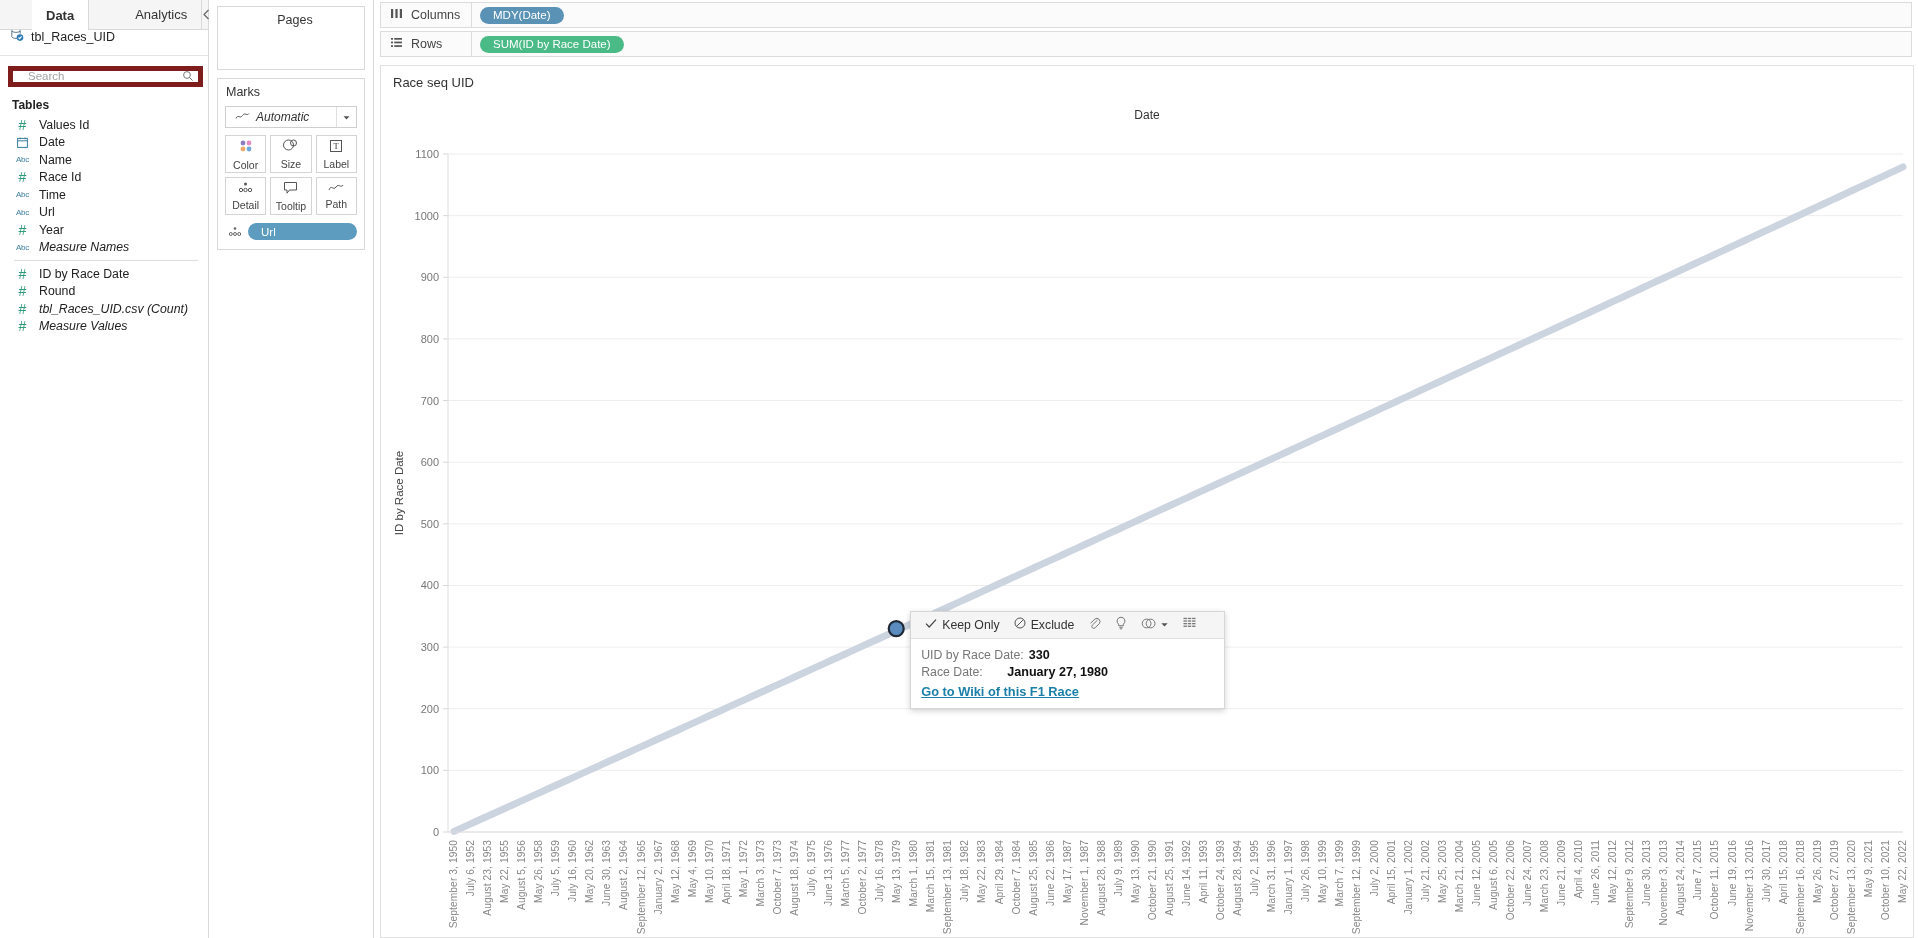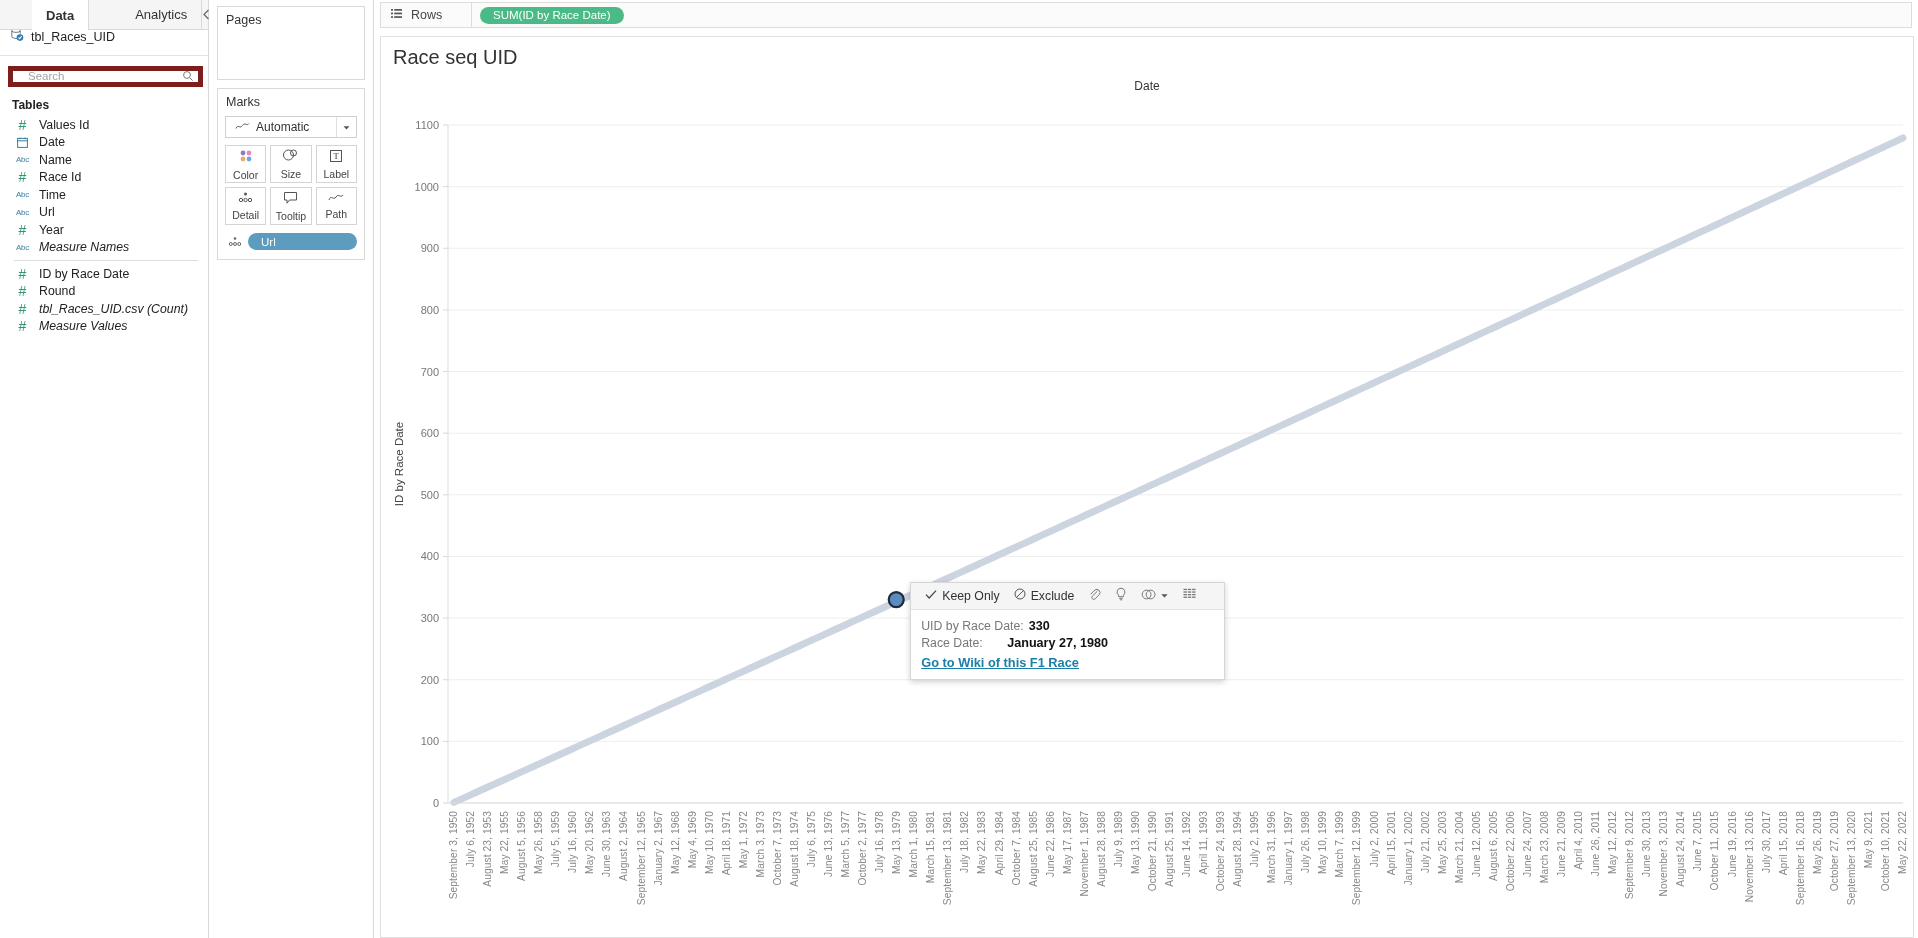--- a/index.html
+++ b/index.html
@@ -90,28 +90,28 @@
     border-right: 1px solid #d9d9d9;
     padding: 6px 8px 0 8px;
   }
   .card {
     border: 1px solid #d9d9d9; background: #fff;
     margin-bottom: 8px;
   }
   .card-title {
     font-size: 12.5px; color: #333; padding: 6px 0 5px 8px;
   }
-  .card.pages { height: 74px; }
+  .card.pages { height: 64px; text-align: center; }
   .card.filters { height: 62px; }
   .card.marks { padding-bottom: 9px; }
   .marks-type {
     margin: 2px 7px 7px 7px; height: 22px;
     border: 1px solid #cfcfcf; background: #fff;
     display: flex; align-items: center; gap: 6px;
-    padding: 0 0 0 9px; cursor: pointer;
+    padding: 0 0 0 9px; cursor: pointer; font-style: italic;
   }
   .marks-type-label { font-size: 12px; color: #333; flex: 1; }
   .marks-type-caret {
     width: 20px; height: 100%; border-left: 1px solid #e0e0e0;
     display: flex; align-items: center; justify-content: center;
     color: #555; font-size: 8px;
   }
   .marks-grid {
     display: grid; grid-template-columns: repeat(3, 1fr);
     gap: 4px; padding: 0 7px;
@@ -158,21 +158,21 @@
   .pill.green { background: #4aba87; }
 
   .chart-area {
     flex: 1; position: relative; margin: 5px 4px 0 6px;
     border-top: 1px solid #e0e0e0; border-left: 1px solid #e0e0e0;
     border-right: 1px solid #e0e0e0; border-bottom: 1px solid #e0e0e0;
     background: #fff; overflow: hidden;
   }
   .chart-title {
     position: absolute; left: 12px; top: 9px;
-    font-size: 20px; color: #333; font-weight: 400;
+    font-size: 13px; color: #333; font-weight: 400;
   }
   .col-header {
     position: absolute; left: 0; right: 0; top: 42px;
     text-align: center; font-size: 12px; color: #333;
   }
   svg.plot { position: absolute; left: 0; top: 0; }
 
   
   .tooltip {
     position: absolute; background: #ffffff;
@@ -443,20 +443,37 @@
             </svg>
         </span>
         <span class="pill detail-pill">Url</span>
       </div>
     </div>
   </div>
 
   <div class="view">
 
     <div class="shelves">
+      <div class="shelf-row">
+        <div class="shelf-label">
+          <span>
+            <svg width="13" height="11" viewBox="0 0 13 11">
+                <g fill="#555">
+                  <rect x="1" y="1" width="2.2" height="9"></rect>
+                  <rect x="5.4" y="1" width="2.2" height="9"></rect>
+                  <rect x="9.8" y="1" width="2.2" height="9"></rect>
+                </g>
+              </svg>
+          </span>
+          <span>Columns</span>
+        </div>
+        <div class="shelf-drop">
+          <span class="pill blue">MDY(Date)</span>
+        </div>
+      </div>
       <div class="shelf-row">
         <div class="shelf-label">
           <span>
             <svg width="13" height="11" viewBox="0 0 13 11">
                 <g fill="#555">
                   <rect x="1" y="1" width="2" height="1.7"></rect>
                   <rect x="4.2" y="1" width="7.8" height="1.7"></rect>
                   <rect x="1" y="4.6" width="2" height="1.7"></rect>
                   <rect x="4.2" y="4.6" width="7.8" height="1.7"></rect>
                   <rect x="1" y="8.2" width="2" height="1.7"></rect>

